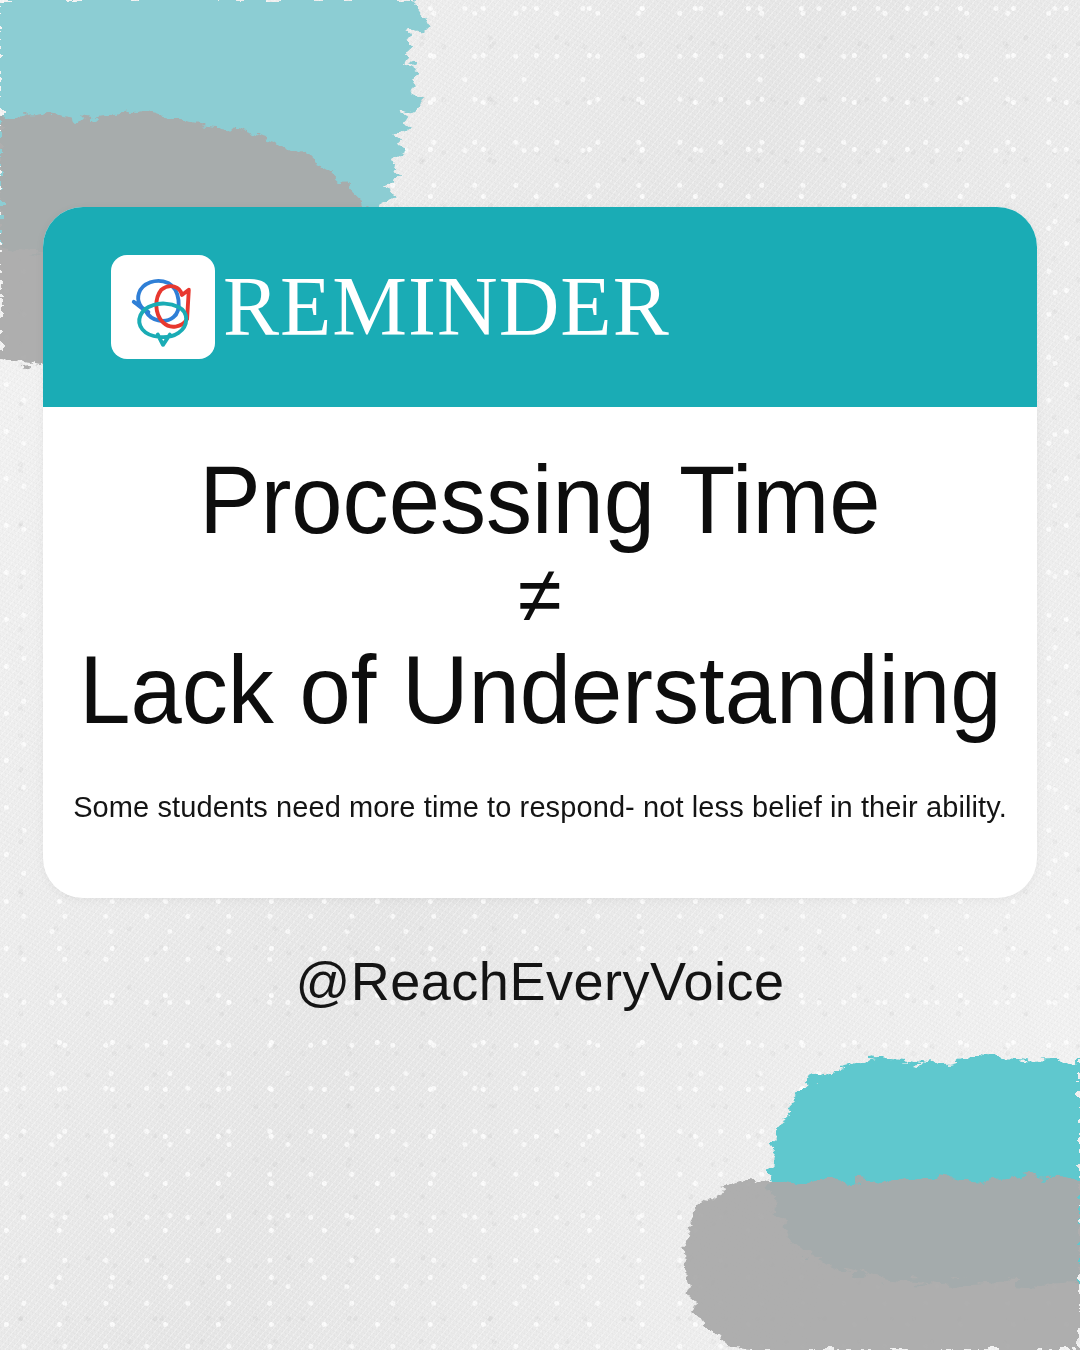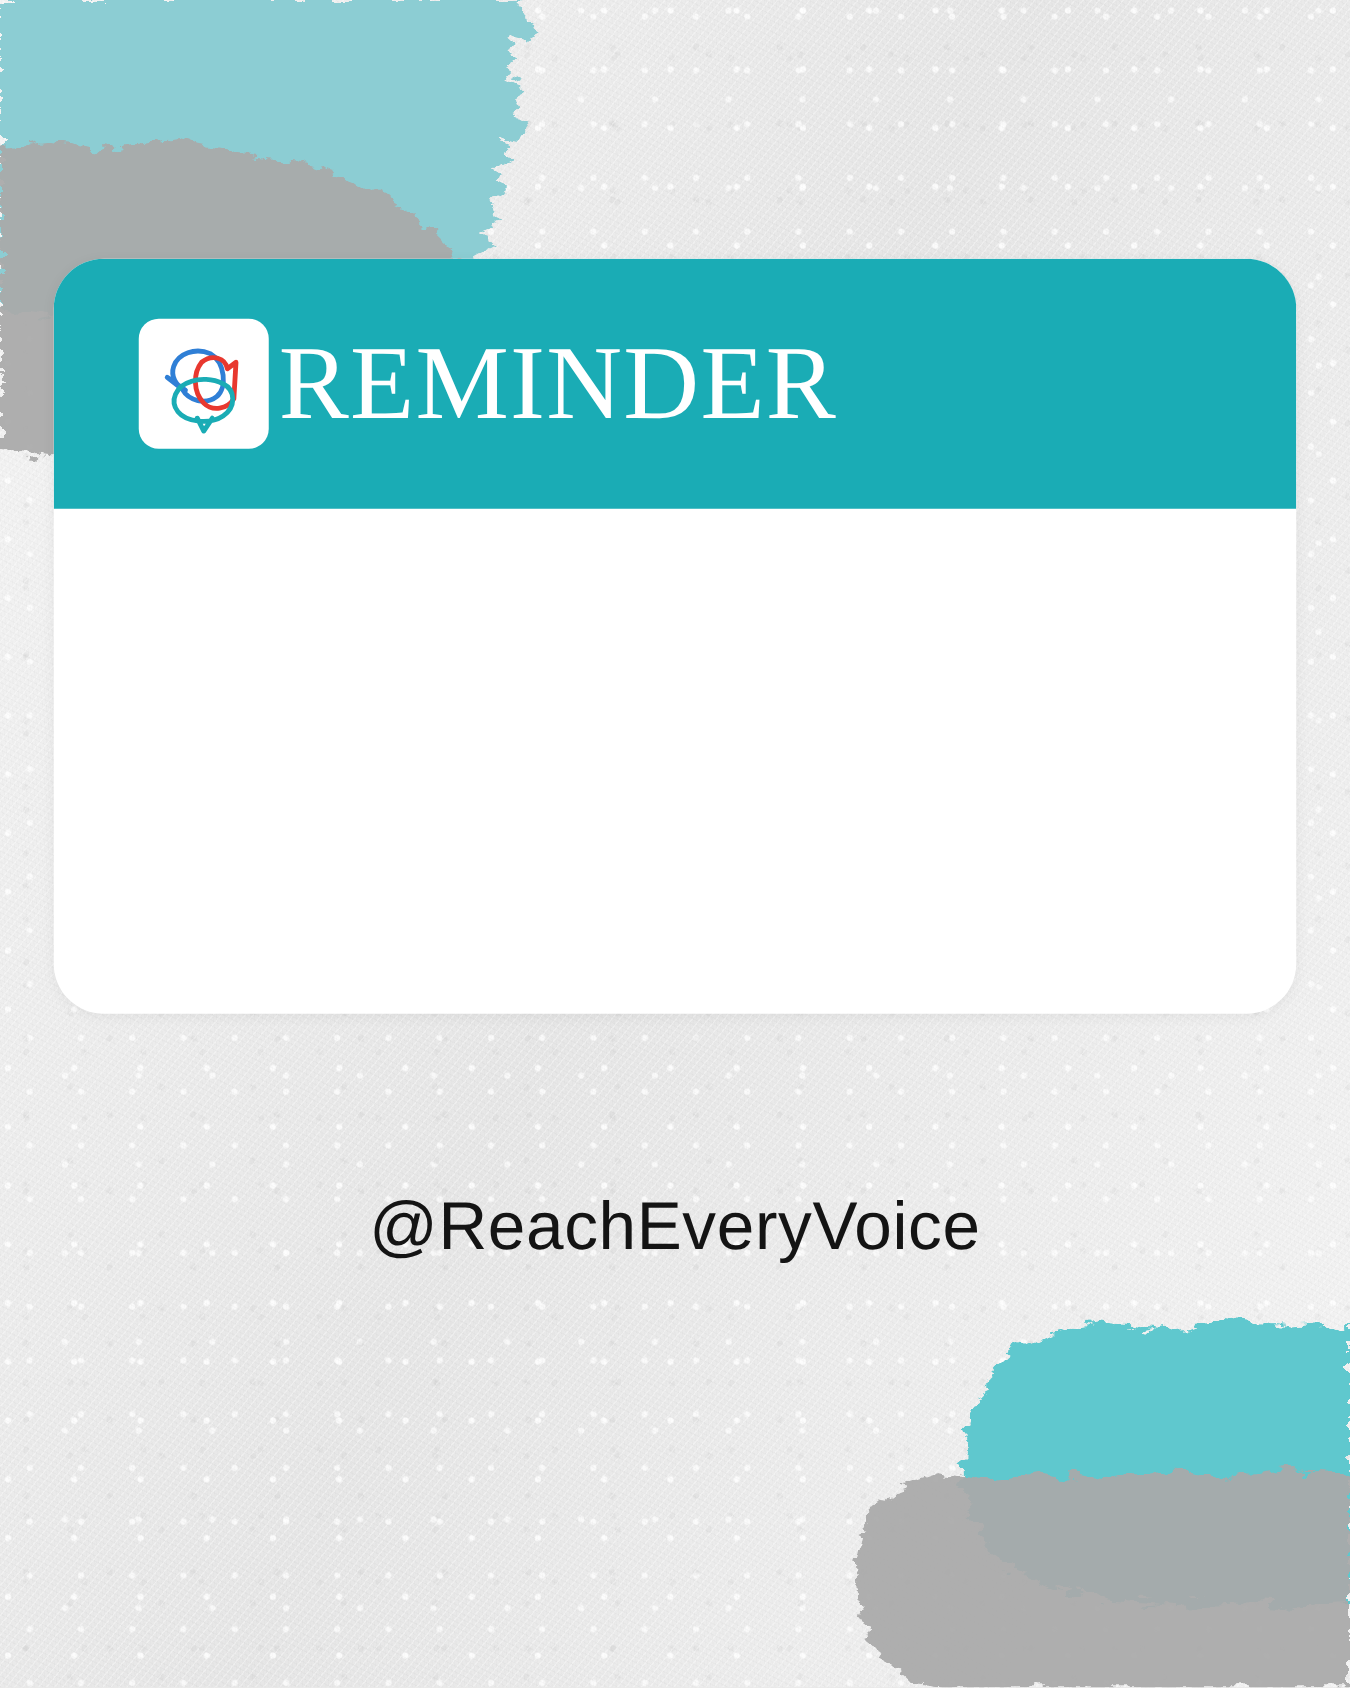--- a/index.html
+++ b/index.html
@@ -44,21 +44,21 @@
   
   .brush-layer { position: absolute; inset: 0; pointer-events: none; }
   .brush-layer svg { position: absolute; inset: 0; width: 1080px; height: 1350px; }
 
   
   #reminder-card {
     position: absolute;
     left: 43px;
     top: 207px;
     width: 994px;
-    height: 604px;
+    height: 691px;
     border-radius: 40px;
     background: #ffffff;
     overflow: hidden;
     box-shadow: 0 2px 10px rgba(0,0,0,.05);
   }
 
   #card-header {
     height: 200px;
     background: #1aacb5;
     display: flex;
@@ -218,16 +218,22 @@
           <path d="M38,48 C24,52 18,66 26,76 C34,86 56,88 68,80
                    C80,72 80,56 68,50 C58,45 46,45 38,48 Z
                    M44,82 L50,94 L58,82" stroke="#1aacb5"></path>
         </g>
       </svg>
     </div>
 
     <div id="header-title">REMINDER</div>
   </div>
 
+  <div id="card-body">
+    <div class="headline" id="headline-line1">Processing Time</div>
+    <div class="headline" id="neq-symbol">≠</div>
+    <div class="headline" id="headline-line2">Lack of Understanding</div>
+    <div id="subtitle">Some students need more time to respond- not less belief in their ability.</div>
+  </div>
 
 </div>
 
 <div id="handle">@ReachEveryVoice</div>
 
 </body></html>

